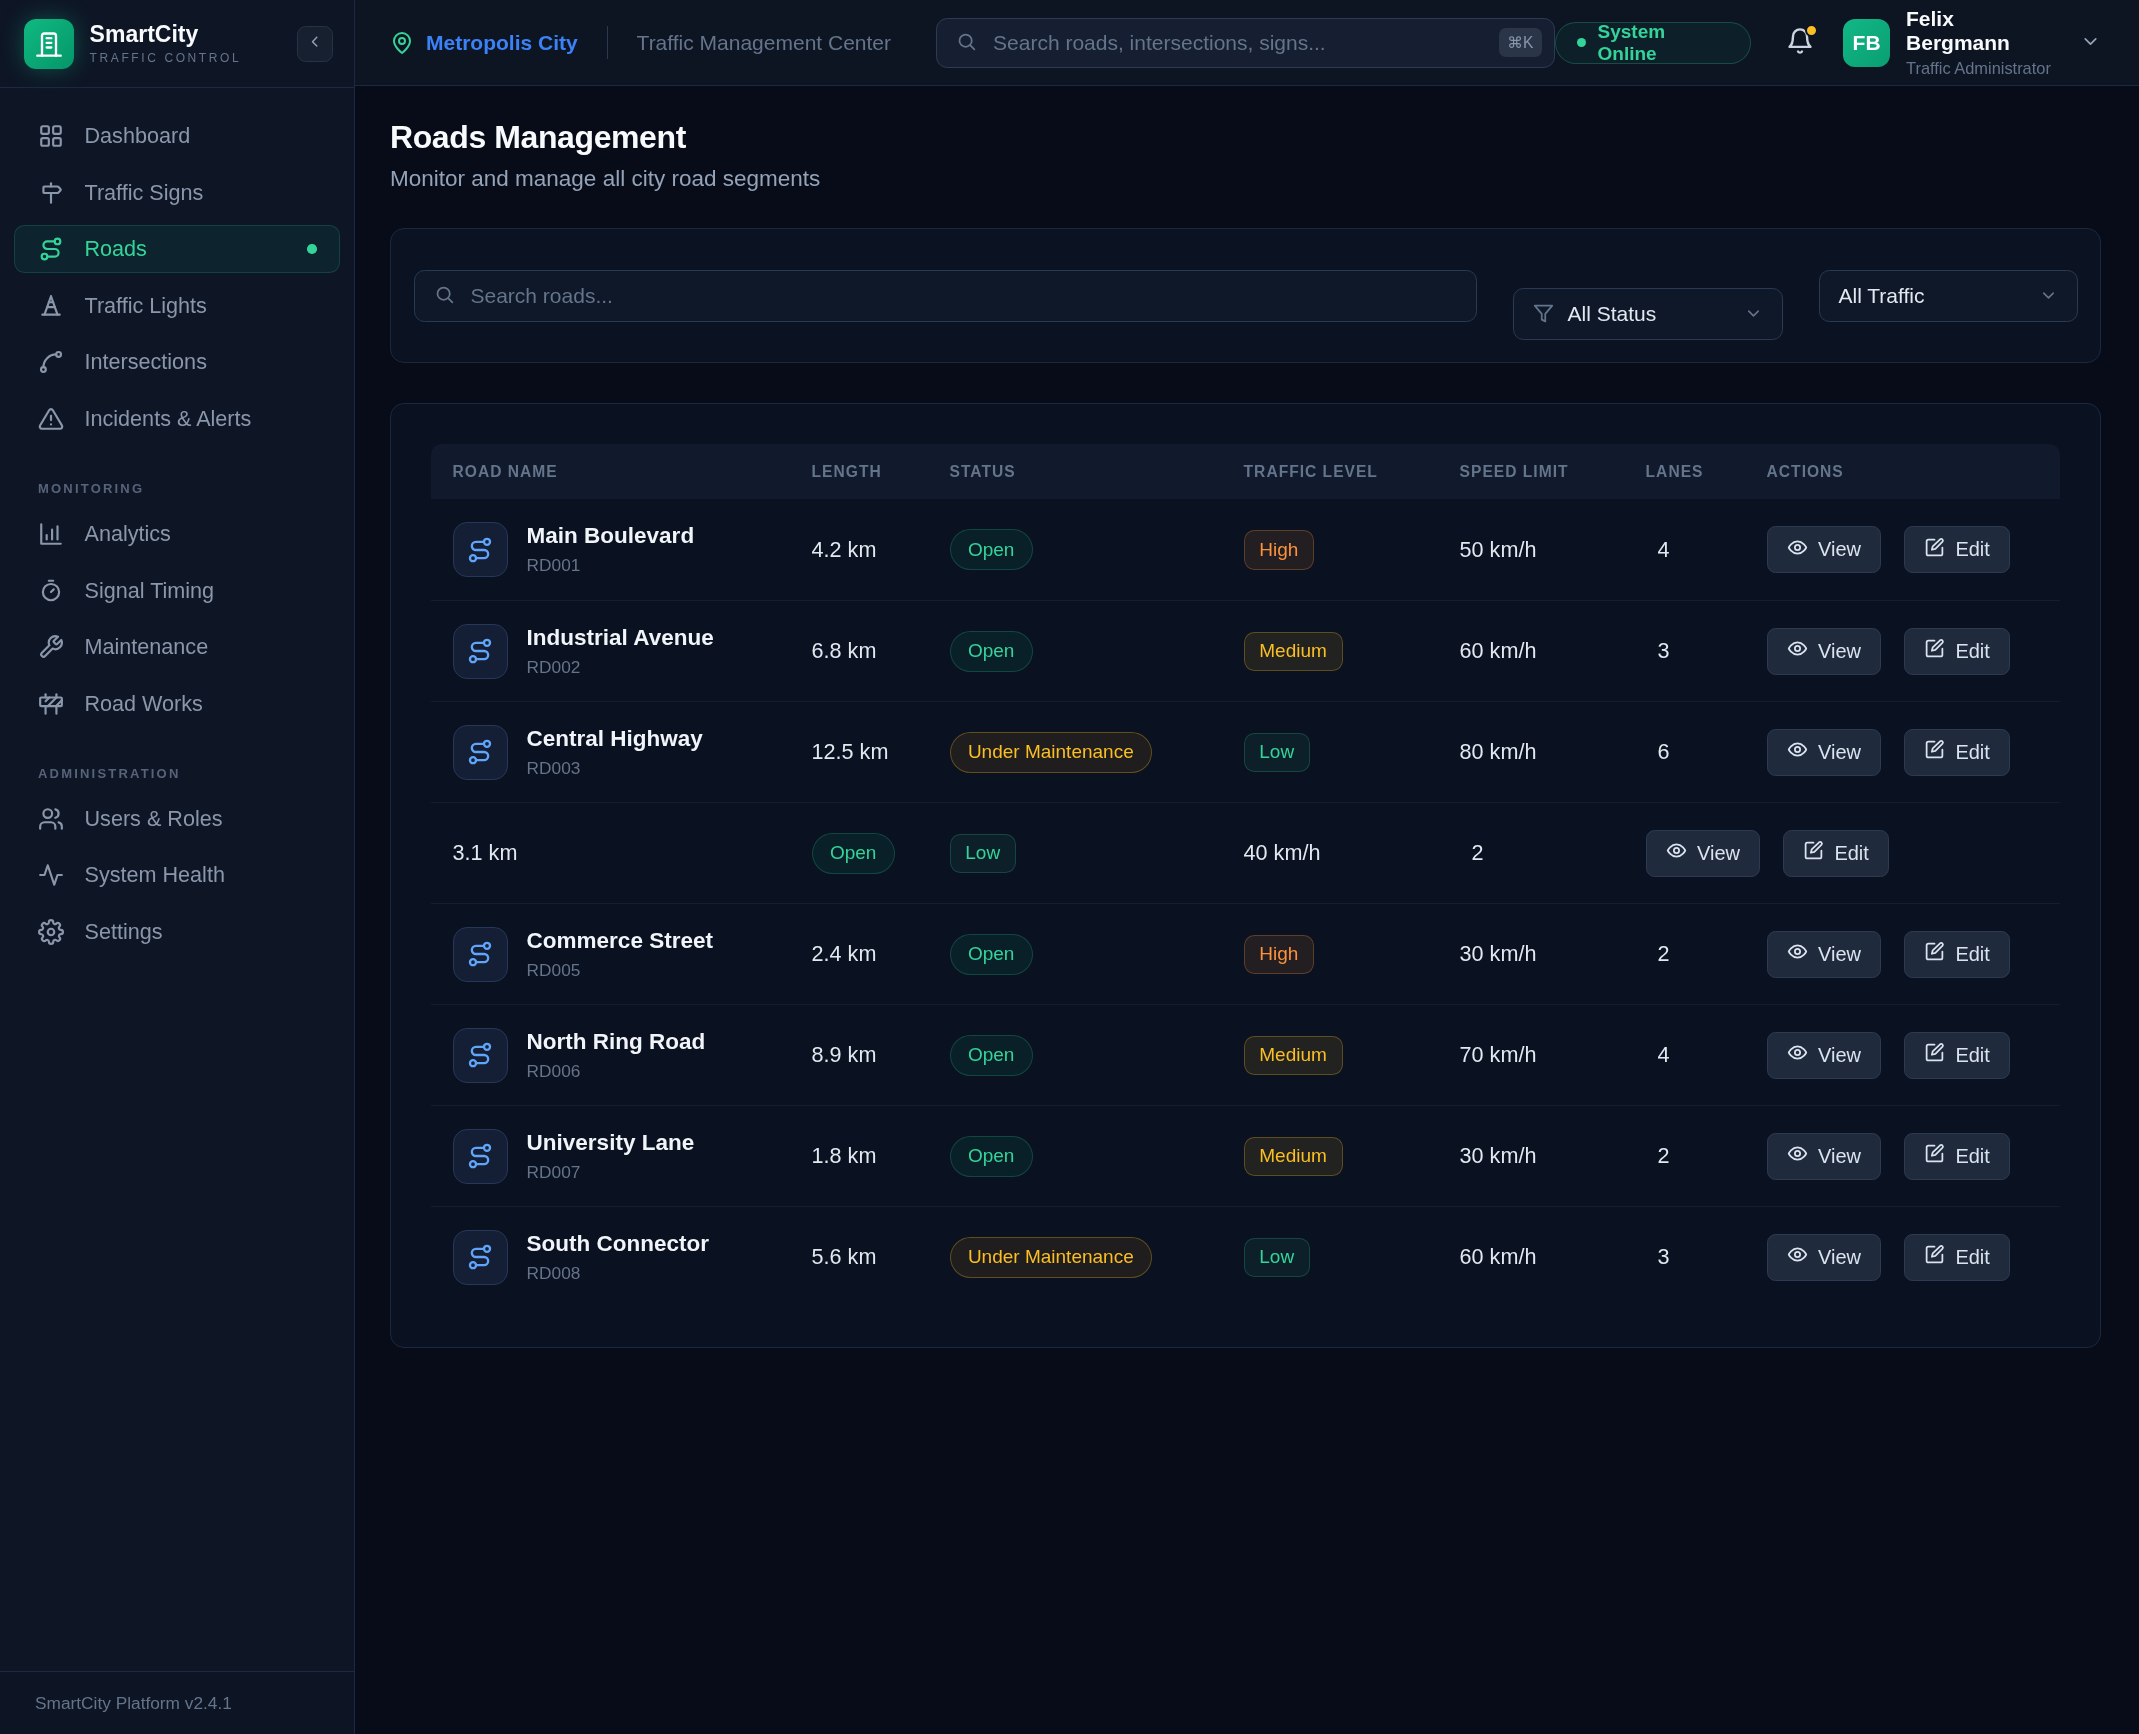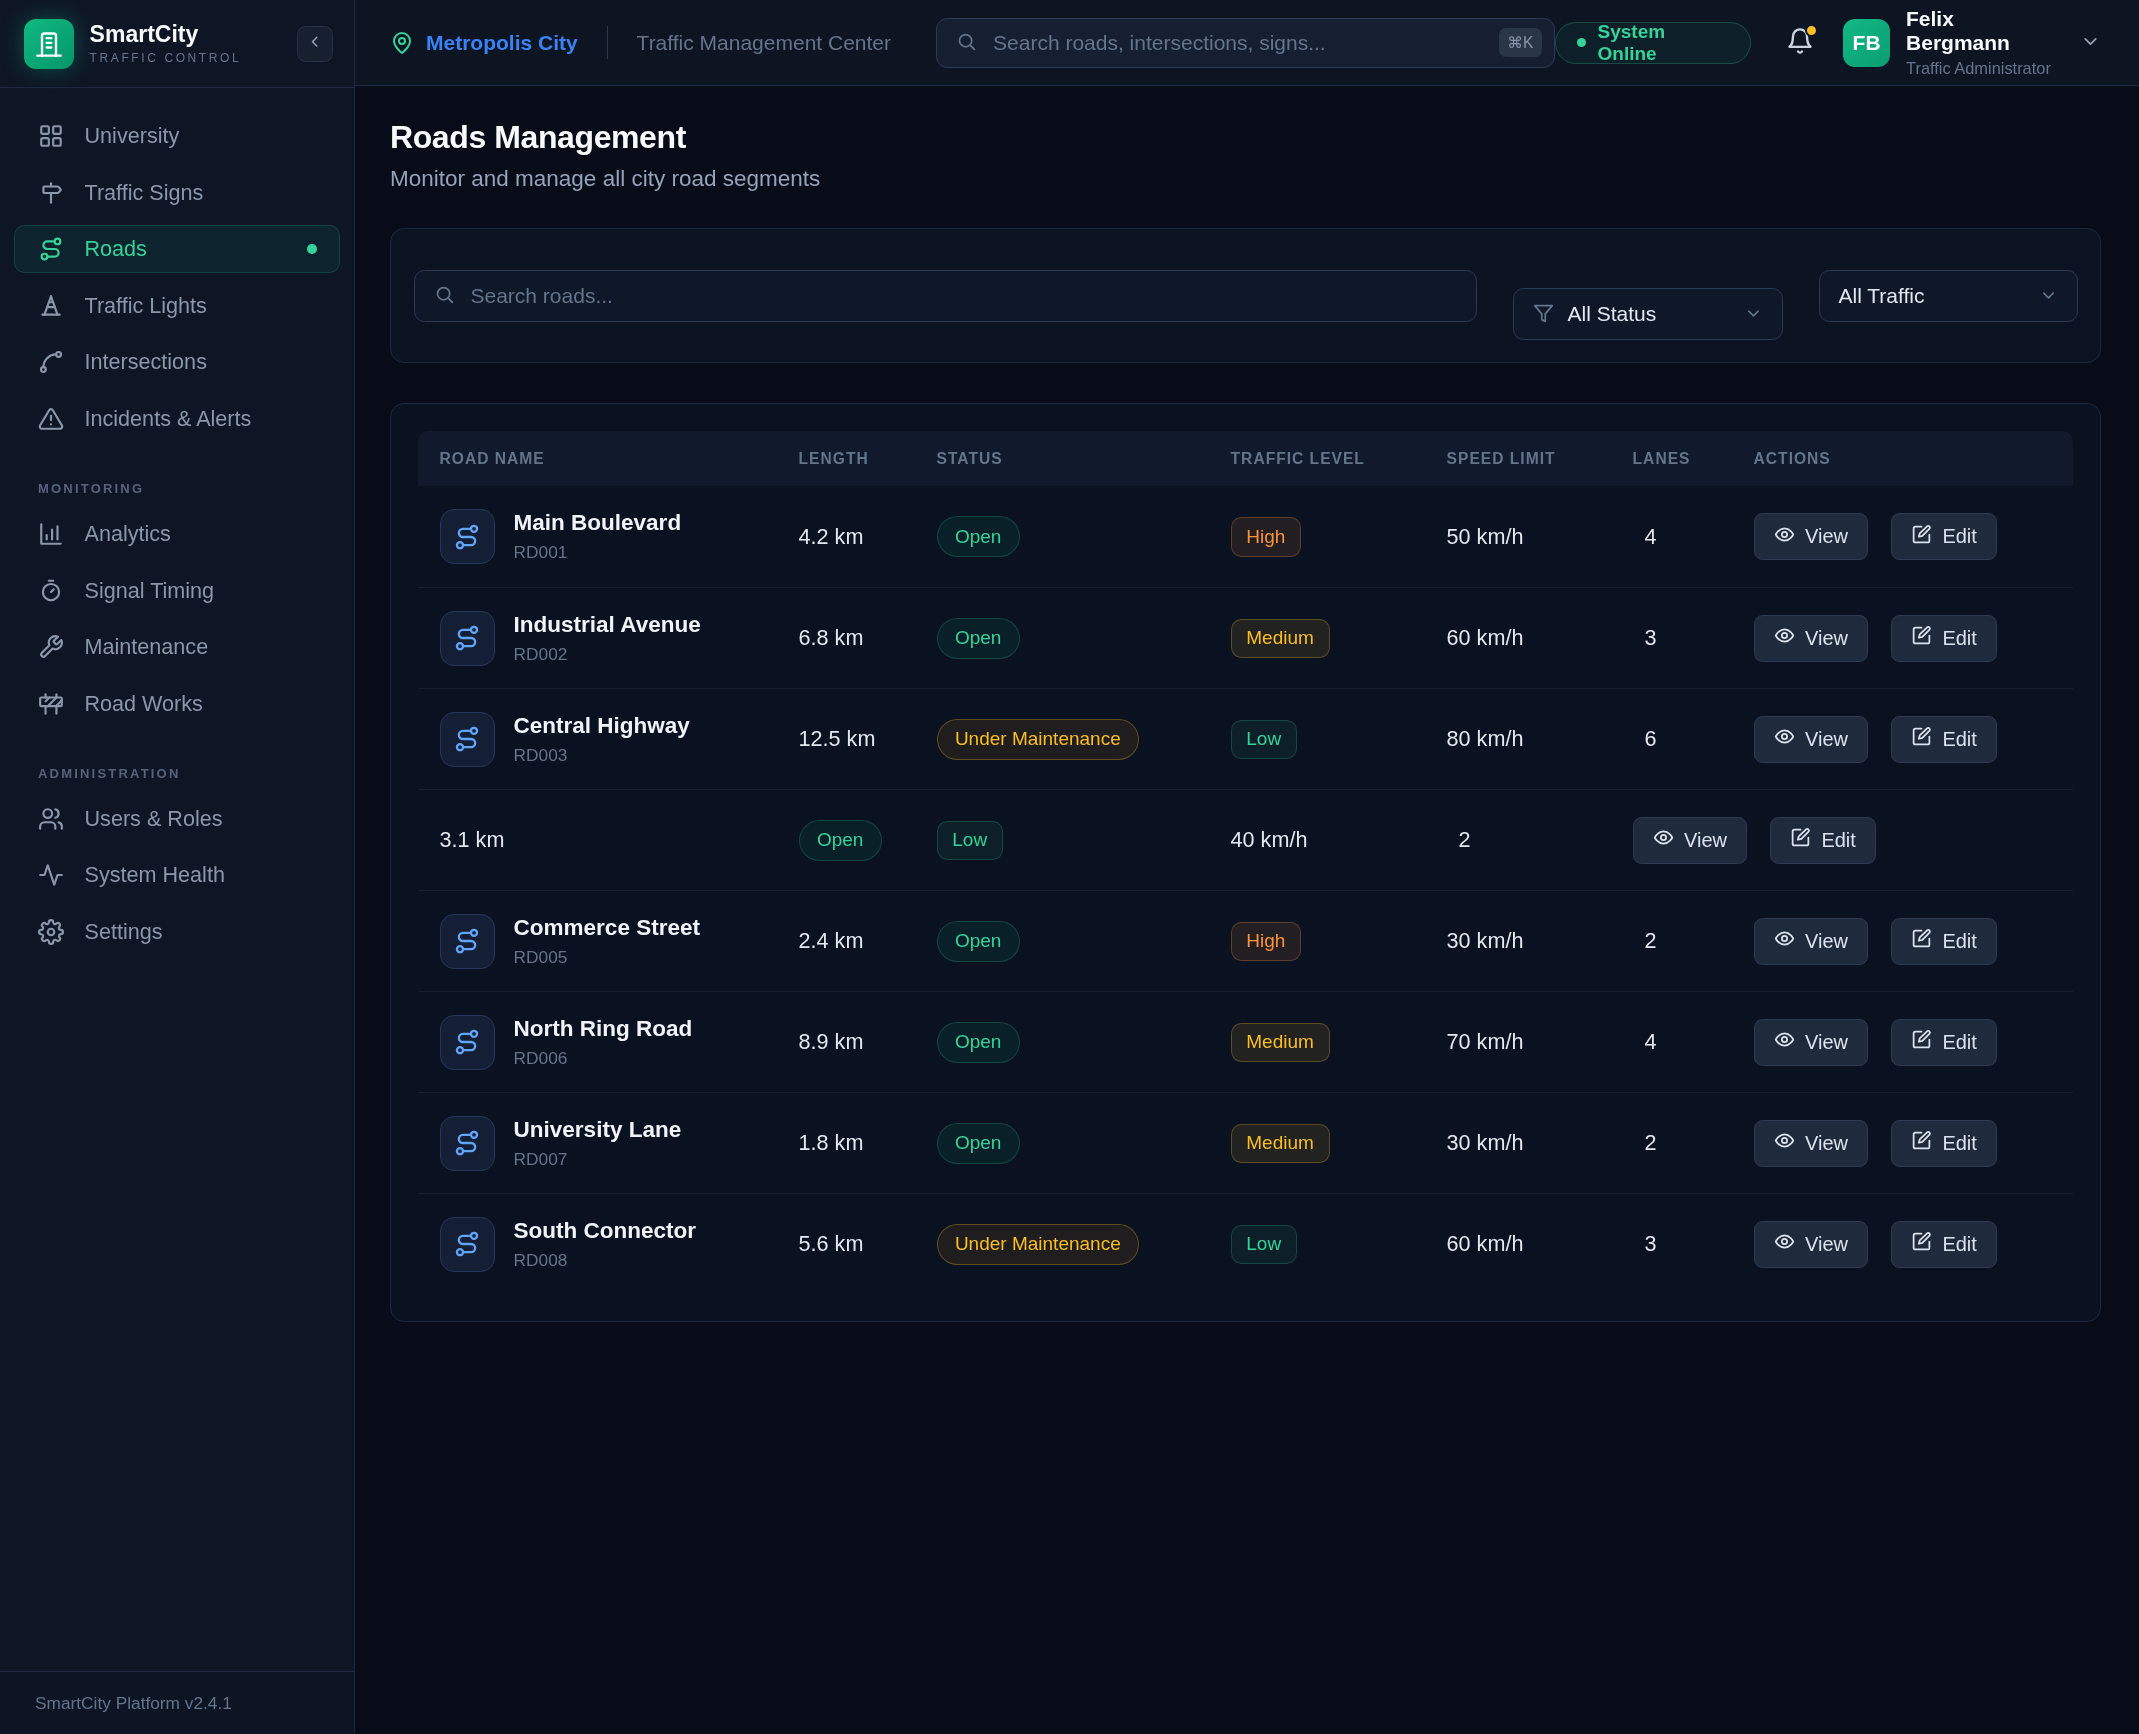--- a/index.html
+++ b/index.html
@@ -65,21 +65,21 @@
   .road-search input::placeholder{color:#64748b;}
   .select{display:flex;align-items:center;height:52px;background:#0e1828;border:0.9px solid #2a3a52;border-radius:10.4px;padding:0 19px;cursor:pointer;}
   .select .ficon{color:#64748b;margin-right:14px;display:flex;}
   .select .ficon svg{width:21px;height:21px;}
   .select .sel-label{font-size:21px;color:#e2e8f0;}
   .select .chev{margin-left:auto;color:#64748b;display:flex;}
   .select .chev svg{width:19px;height:19px;}
   .select.status{width:270px;margin-top:36px;}
   .select.traffic{width:259px;}
 
-  .table-card{margin-top:40px;background:#0a1120;border:0.9px solid #1b2940;border-radius:14px;padding:27px;}
+  .table-card{margin-top:40px;background:#0a1120;border:0.9px solid #1b2940;border-radius:14px;padding:40px;}
   .tgrid{display:grid;grid-template-columns:359px 138px 294px 216px 186px 121px 1fr;align-items:center;}
   .thead{height:55px;background:#101a2c;border-radius:10.4px 10.4px 0 0;padding:0 21.6px;}
   .th{font-size:15.6px;font-weight:700;letter-spacing:1px;color:#64748b;text-transform:uppercase;}
   .trow{height:101px;padding:0 21.6px;border-top:0.9px solid rgba(148,163,184,.09);}
   .trow:first-of-type{border-top:none;}
   .roadcell{display:flex;align-items:center;}
   .road-ic{width:55px;height:55px;border-radius:14px;background:#141f36;border:0.9px solid #27375a;display:flex;align-items:center;justify-content:center;color:#60a5fa;flex:0 0 55px;}
   .road-ic svg{width:28px;height:28px;}
   .road-meta{margin-left:19px;}
   .road-name{font-size:22.5px;font-weight:600;color:#f1f5f9;line-height:1.15;}
@@ -125,21 +125,21 @@
       <div id="nav-primary">
           <div class="nav-item">
             <span class="nicon">
               <svg viewBox="0 0 24 24" fill="none" stroke="currentColor" stroke-width="2" stroke-linecap="round" stroke-linejoin="round">
                 <rect x="3" y="3" width="7" height="7" rx="1.5"></rect>
                 <rect x="14" y="3" width="7" height="7" rx="1.5"></rect>
                 <rect x="3" y="14" width="7" height="7" rx="1.5"></rect>
                 <rect x="14" y="14" width="7" height="7" rx="1.5"></rect>
               </svg>
             </span>
-            <span>University</span>
+            <span>Dashboard</span>
           </div>
           <div class="nav-item">
             <span class="nicon">
               <svg viewBox="0 0 24 24" fill="none" stroke="currentColor" stroke-width="2" stroke-linecap="round" stroke-linejoin="round">
                 <path d="M12 3v3"></path>
                 <path d="M12 13v8"></path>
                 <path d="M18 6a1 1 0 0 1 .7.3l2 2a1 1 0 0 1 0 1.4l-2 2a1 1 0 0 1-.7.3H6a1 1 0 0 1-1-1V7a1 1 0 0 1 1-1z"></path>
               </svg>
             </span>
             <span>Traffic Signs</span>

